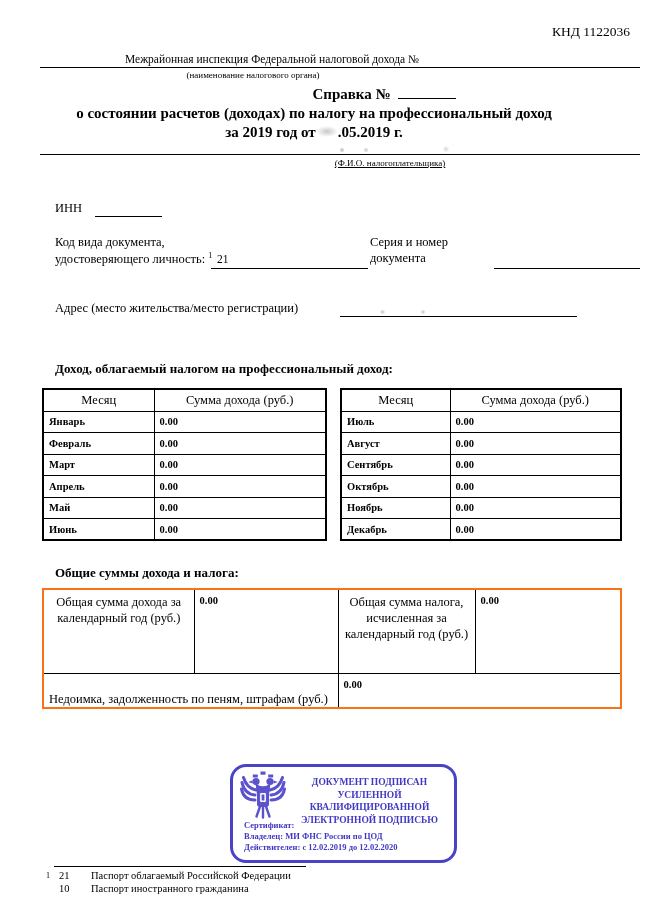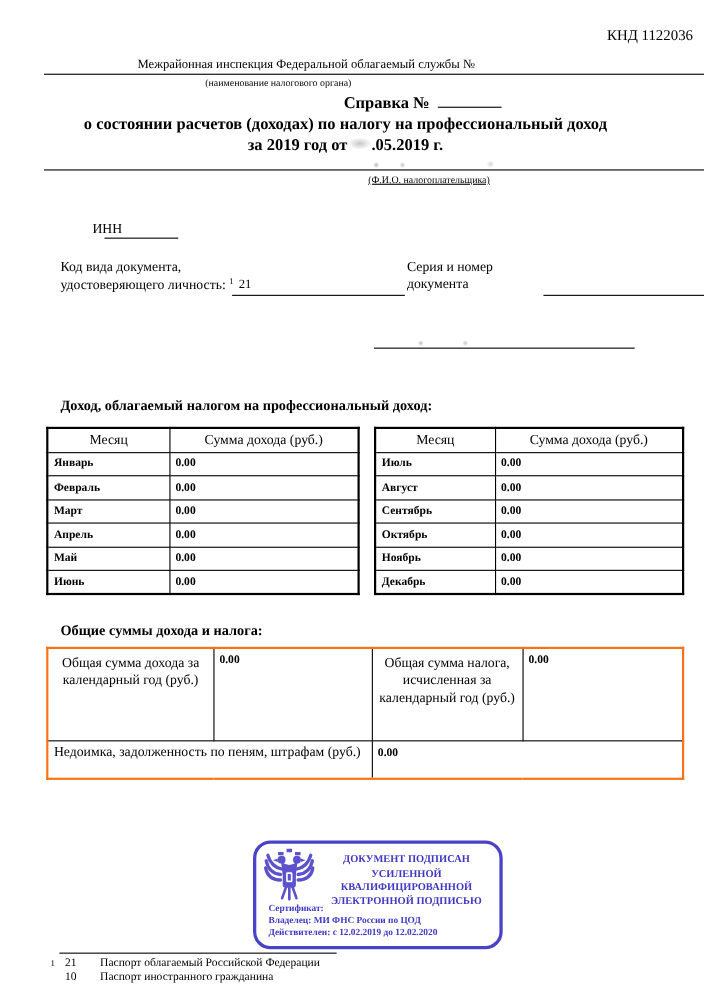--- a/index.html
+++ b/index.html
@@ -20,21 +20,21 @@
     background:radial-gradient(closest-side, rgba(110,110,110,.38), rgba(110,110,110,0));
     filter:blur(.5px); }
   .fio-line { left:40px; top:139px; width:600px; height:16px; border-bottom:1.6px solid #000; }
   .fio-redact { left:310px; top:146px; width:160px; height:8px;
     background:radial-gradient(circle 4px at 20% 50%, rgba(90,90,90,.45), rgba(90,90,90,0) 70%),
                radial-gradient(circle 4px at 35% 50%, rgba(90,90,90,.35), rgba(90,90,90,0) 70%),
                radial-gradient(circle 5px at 85% 40%, rgba(120,120,120,.3), rgba(120,120,120,0) 70%);
     filter:blur(.4px); }
   .fio-caption { left:240px; top:158px; width:300px; text-align:center; font-size:9px;text-decoration:underline; }
   .body-text { font-size:12.5px; }
-  .inn-label { left:55px; top:201px;margin-left:29px; }
+  .inn-label { left:55px; top:201px; }
   .inn-line { left:95px; top:203px; width:67px; height:14px; border-bottom:1.6px solid #000; }
   .dc-l1 { left:55px; top:235px; }
   .dc-l2 { left:55px; top:251px; }
   .dc-val { left:217px; top:253px; font-size:11.5px; }
   .dc-line { left:211px; top:255px; width:157px; height:14px; border-bottom:1.6px solid #000; }
   .sn-l1 { left:370px; top:235px; }
   .sn-l2 { left:370px; top:251px; }
   .sn-line { left:494px; top:255px; width:146px; height:14px; border-bottom:1.6px solid #000; }
   .addr-label { left:55px; top:301px; }
   .addr-line { left:340px; top:303px; width:237px; height:14px; border-bottom:1.6px solid #000; }
@@ -48,21 +48,21 @@
   table { border-collapse:collapse; table-layout:fixed; }
   .mtable { position:absolute; top:388px; border:2px solid #000; }
   .mtable-left { left:42px; width:283px; }
   .mtable-right { left:340px; width:280px; }
   .mtable th { border:1px solid #000; font-weight:normal; font-size:12.5px; height:22px; text-align:center; }
   .mtable td { border:1px solid #000; font-weight:bold; font-size:10.5px; height:21.5px; padding-left:5px; text-align:left; vertical-align:middle; }
   .ttable { position:absolute; left:42px; top:588px; width:578px; border:2px solid #f97316; }
   .ttable td { border:1px solid #000; vertical-align:top; }
   .t-label { font-size:12.5px; text-align:center; padding:4px 6px 0 6px; line-height:16px; }
   .t-val { font-weight:bold; font-size:10.5px; padding:5px 0 0 5px; }
-  .t-arrears { font-size:12.5px; text-align:left; padding:2px 8px 0 5px; line-height:15.5px; vertical-align:top; }
+  .t-arrears { font-size:12.5px; text-align:left; padding:18px 8px 0 5px; line-height:15.5px; vertical-align:top; }
   .row1 { height:84px; } .row2 { height:35px; }
   sup { font-size:8px; vertical-align:super; }
   .stamp { left:230px; top:764px; width:227px; height:99px; border:3px solid #4a43c8; border-radius:16px;
     color:#4038c4; font-weight:bold; }
   .stamp-eagle { position:absolute; left:7px; top:4px; }
   .stamp-title { position:absolute; left:58px; right:6px; top:9px; text-align:center; font-size:9.5px; line-height:12.5px; }
   .stamp-cert { position:absolute; left:11px; top:53px; font-size:8.5px; line-height:11px; }
   .footnote { left:46px; top:866px; width:560px; font-size:10.5px; }
   .fn-divider { width:252px; border-top:1.4px solid #000; margin-left:8px; margin-bottom:3px; }
   .fn-row { display:flex; line-height:12.5px; }
@@ -70,21 +70,21 @@
   .fn-code { width:32px; }
 </style>
 </head>
 <body>
 
 <div class="page">
 
   <div class="abs knd">КНД 1122036</div>
 
   <div class="abs org-line"></div>
-  <div class="abs org-name">Межрайонная инспекция Федеральной облагаемый службы №</div>
+  <div class="abs org-name">Межрайонная инспекция Федеральной налоговой дохода №</div>
   <div class="abs org-caption">(наименование налогового органа)</div>
 
   <div class="abs title-block">
     <div class="title-l1">
       <span>Справка №</span><span class="num-blank"></span>
     </div>
     <div>о состоянии расчетов (доходах) по налогу на профессиональный доход</div>
     <div>
       <span>за 2019 год от</span><span class="smudge"></span><span>.05.2019 г.</span>
     </div>
@@ -101,20 +101,21 @@
   <div class="abs body-text dc-l2">
     <span>удостоверяющего личность:</span> <sup>1</sup>
   </div>
   <div class="abs dc-val">21</div>
   <div class="abs dc-line"></div>
 
   <div class="abs body-text sn-l1">Серия и номер</div>
   <div class="abs body-text sn-l2">документа</div>
   <div class="abs sn-line"></div>
 
+  <div class="abs body-text addr-label">Адрес (место жительства/место регистрации)</div>
   <div class="abs addr-line"></div>
   <div class="abs addr-redact"></div>
 
   <div class="abs sec-title sec1">Доход, облагаемый налогом на профессиональный доход:</div>
 
   <table class="mtable mtable-left">
     <colgroup>
         <col style="width:111px">
         <col style="width:172px">
       </colgroup>

